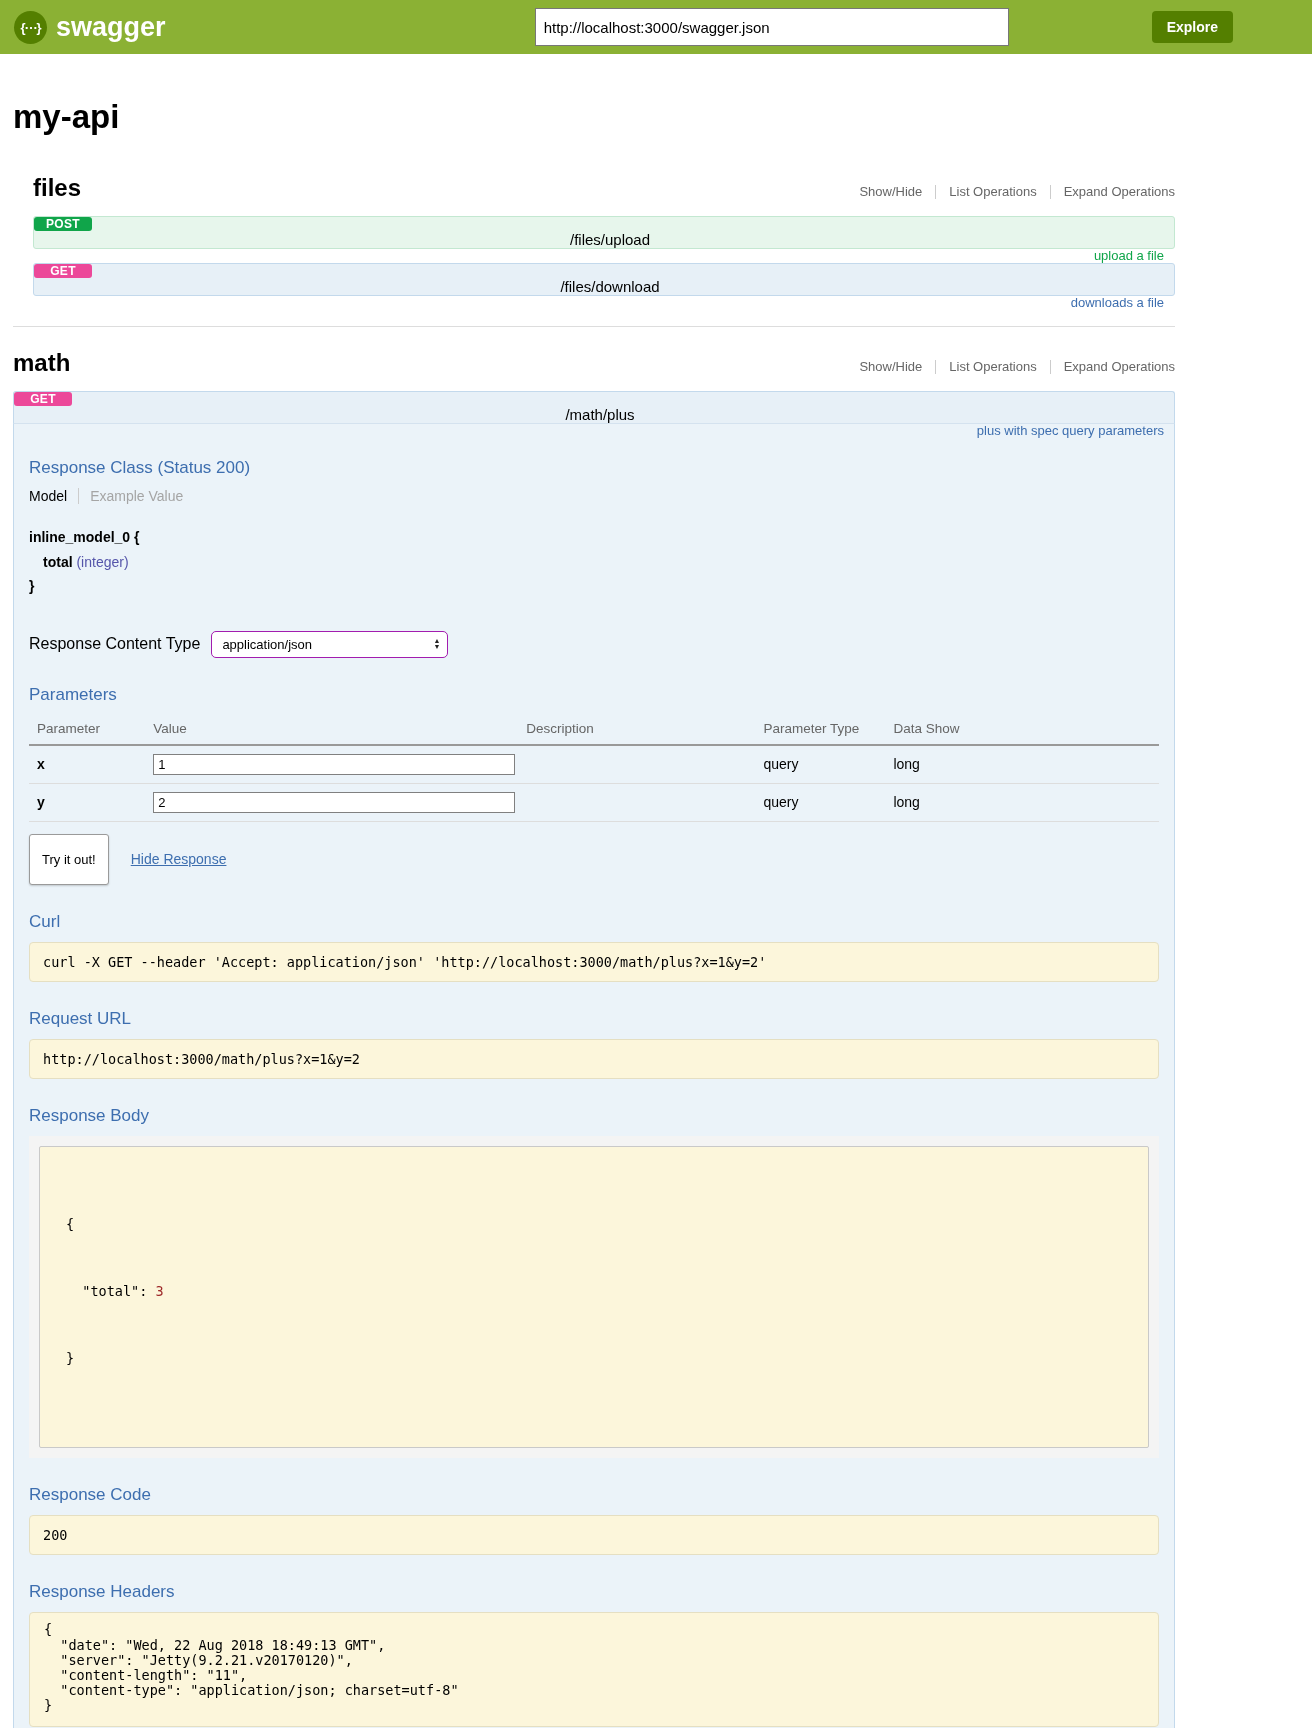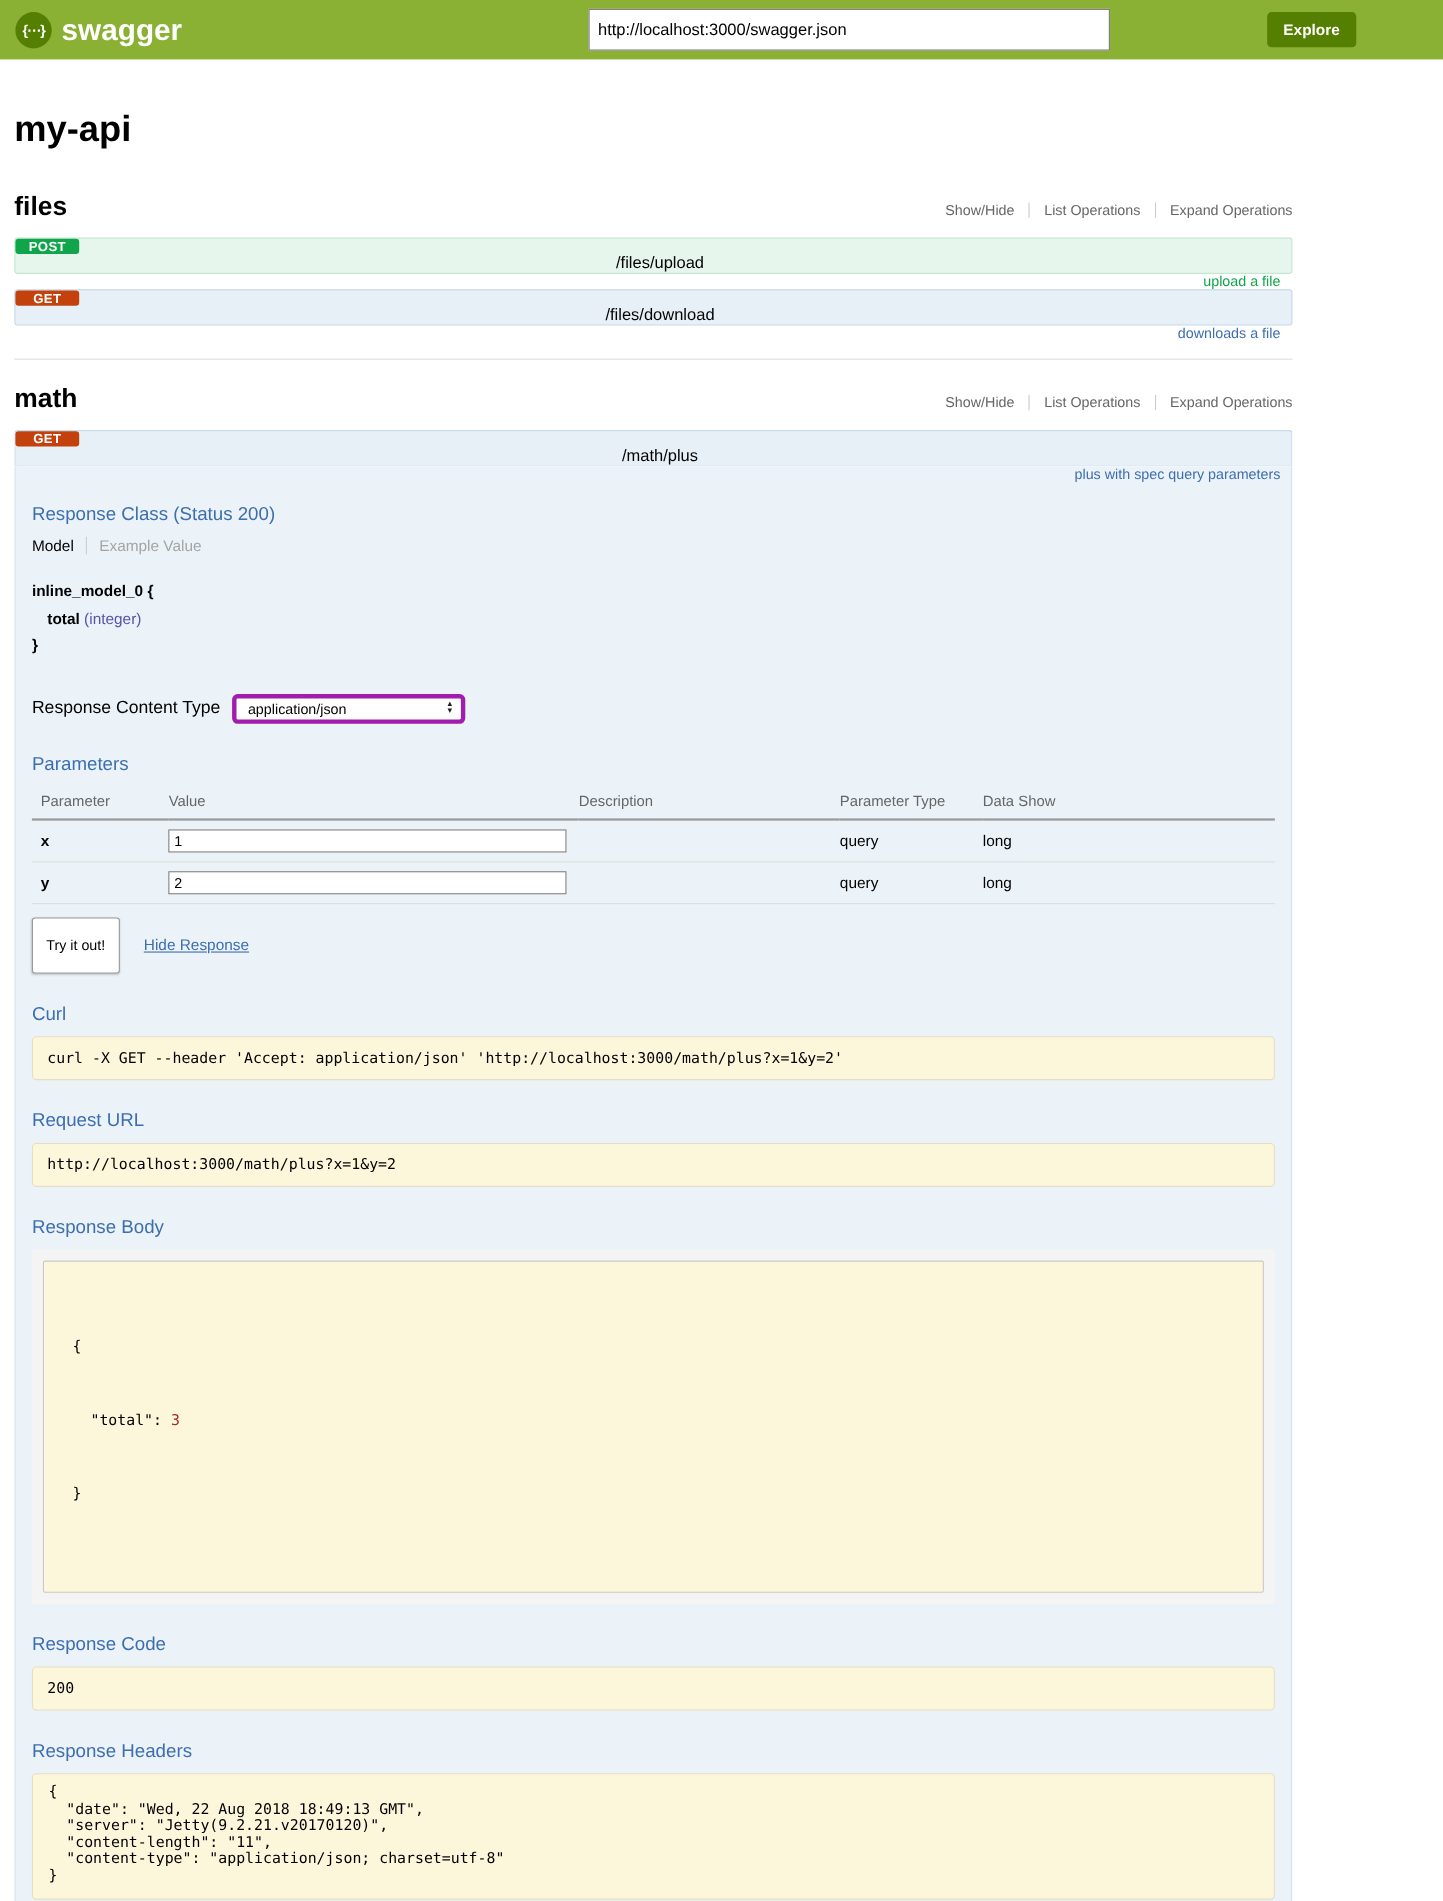--- a/index.html
+++ b/index.html
@@ -27,21 +27,21 @@
   .resource-controls a { color:#666; text-decoration:none; cursor:pointer; }
   .ctrl-sep { width:1px; height:14px; background:#ccc; margin:0 13px; }
 
   .op { margin-top:14px; }
   .op-head { display:flex; align-items:center; height:33px; border:1px solid; border-radius:3px;flex-direction:column; }
   .op.post .op-head { background:#e7f6ec; border-color:#c3e8d1; }
   .op.get  .op-head { background:#e7f0f7; border-color:#c3d9ec; }
   .badge { width:58px; align-self:stretch; display:flex; align-items:center; justify-content:center;
            color:#fff; font-weight:bold; font-size:12px; border-radius:3px; letter-spacing:.3px; }
   .op.post .badge { background:#10a54a; }
-  .op.get  .badge { background:#c2410c; }
+  .op.get  .badge { background:#ec4899; }
   .op-path { margin-left:12px; font-size:15px; color:#000; text-decoration:none; cursor:pointer; }
   .op-summary { margin-left:auto; margin-right:10px; font-size:13px; text-decoration:none; cursor:pointer; }
   .op.post .op-summary { color:#10a54a; }
   .op.get  .op-summary { color:#3d6eaf; }
 
   .op.expanded .op-head { border-radius:3px 3px 0 0; border-bottom:1px solid #d4e2ef; }
   .op-panel { background:#ebf3f9; border:1px solid #c3d9ec; border-top:none;
               border-radius:0 0 8px 8px; padding:12px 15px 28px; }
 
   .blue-heading { color:#3d6eaf; font-size:17px; font-weight:normal; margin:27px 0 10px; }
@@ -51,22 +51,22 @@
   .tab-model { color:#000; padding-right:11px; border-right:1px solid #ccc; cursor:pointer; }
   .tab-example { color:#a5a5a5; padding-left:11px; cursor:pointer; }
 
   .model-sig { margin-top:21px; font-size:14px; line-height:1.75; }
   .model-open, .model-close { font-weight:bold; }
   .model-prop { padding-left:14px; }
   .prop-name { font-weight:bold; }
   .prop-type { color:#5555aa; }
 
   .rct-row { display:flex; align-items:center; gap:11px; margin-top:32px; font-size:16px; }
-  .select { display:flex; align-items:center; justify-content:space-between; width:212px; height:27px;
-            background:#fff; border:4px solid #a21caf; border-radius:5px; padding:0 7px 0 10px;
+  .select { display:flex; align-items:center; justify-content:space-between; width:237px; height:27px;
+            background:#fff; border:1px solid #a21caf; border-radius:5px; padding:0 7px 0 10px;
             font-size:13px; cursor:pointer; }
   .sel-arrows { display:flex; flex-direction:column; font-size:7px; line-height:6px; color:#222; }
 
   .params-table { width:100%; border-collapse:collapse; font-size:14px; margin-top:4px; }
   .params-table th { text-align:left; font-weight:normal; color:#666; font-size:13.5px;
                      padding:6px 0 8px; border-bottom:2px solid #999; }
   .params-table th.first, .params-table td.first { padding-left:8px; }
   .params-table td { padding:8px 0; border-bottom:1px solid #ddd; vertical-align:middle; }
   .param-name { font-weight:bold; }
   .param-input { width:362px; height:21px; border:1px solid #808080; font-size:13px; padding:1px 4px;
@@ -83,21 +83,21 @@
                 white-space:pre-wrap; color:#000; }
   .headers-block { white-space:pre; line-height:1.12; padding:9px 14px 13px; }
 
   .body-outer { background:#f4f4f4; padding:10px; }
   .body-inner { background:#fcf6db; border:1px solid #c9c9c9; border-radius:2px;
                 padding:22px 26px 34px; font-family:"DejaVu Sans Mono",monospace; font-size:13.5px;
                 line-height:1.65; white-space:pre; }
   .num-literal { color:#9e2a2a; }
 
   .res-divider { border:none; border-top:1px solid #ddd; margin:30px 0 22px; }
-  .files-section { margin-top:0; }
+  .files-section { margin-top:0;margin-left:20px; }
 </style>
 </head>
 <body>
 
 <header class="topbar">
   <a class="brand">
     <span class="logo-circle">{⋯}</span>
     <span class="brand-text">swagger</span>
   </a>
   <input class="url-input" value="http://localhost:3000/swagger.json" style="">

